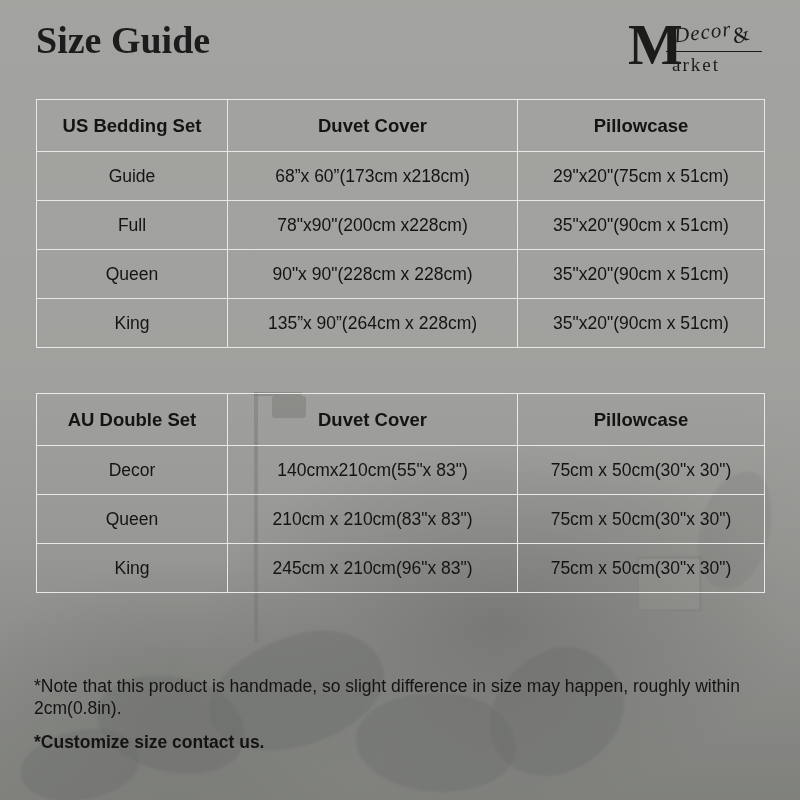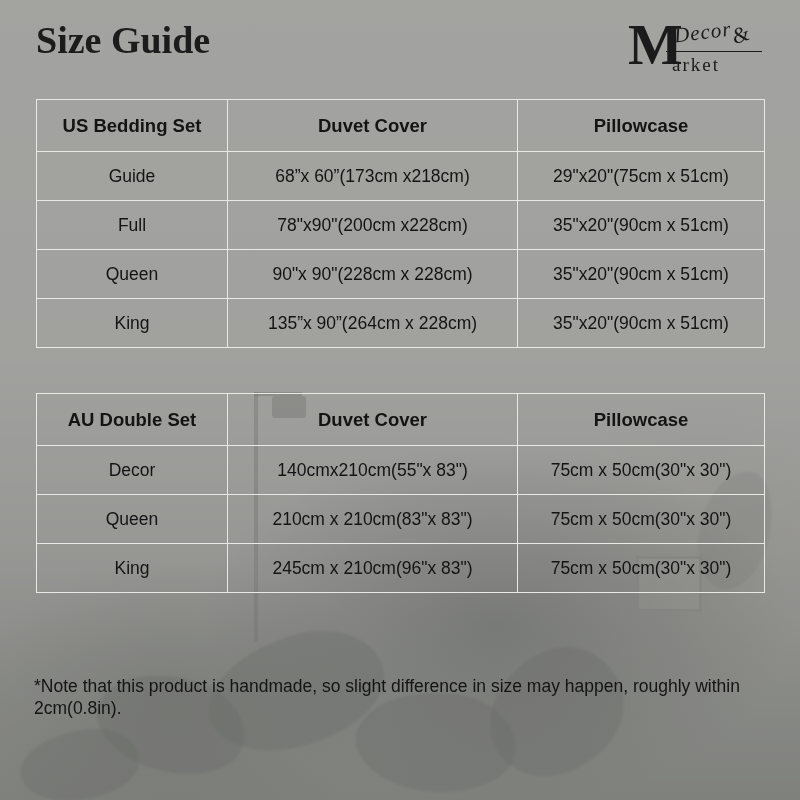--- a/index.html
+++ b/index.html
@@ -243,16 +243,17 @@
         <tr>
           <td>King</td>
           <td>245cm x 210cm(96"x 83")</td>
           <td>75cm x 50cm(30"x 30")</td>
         </tr>
       </tbody>
     </table>
 
     <div class="notes">
       <div class="note-1">*Note that this product is handmade, so slight  difference in size may happen, roughly within 2cm(0.8in).</div>
+      <div class="note-2">*Customize size contact us.</div>
     </div>
 
   </div>
 </div>
 
 </body></html>

